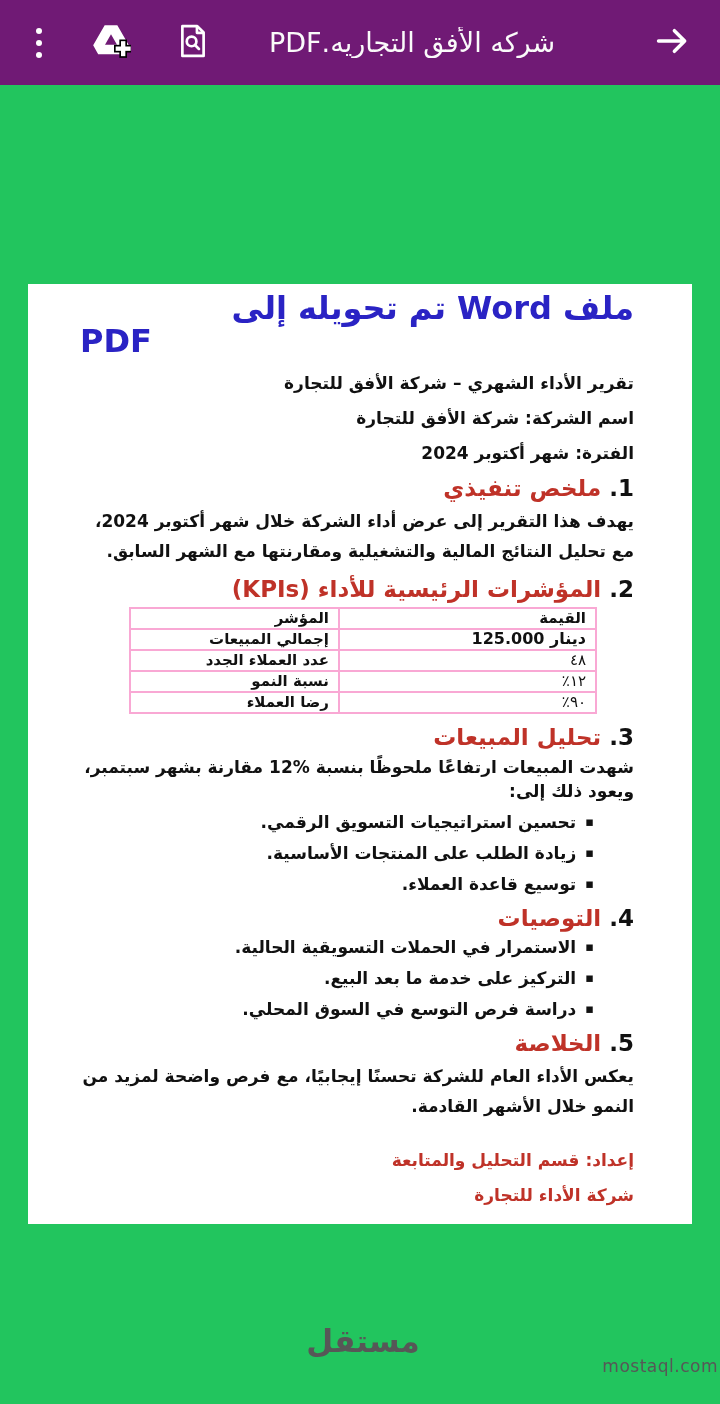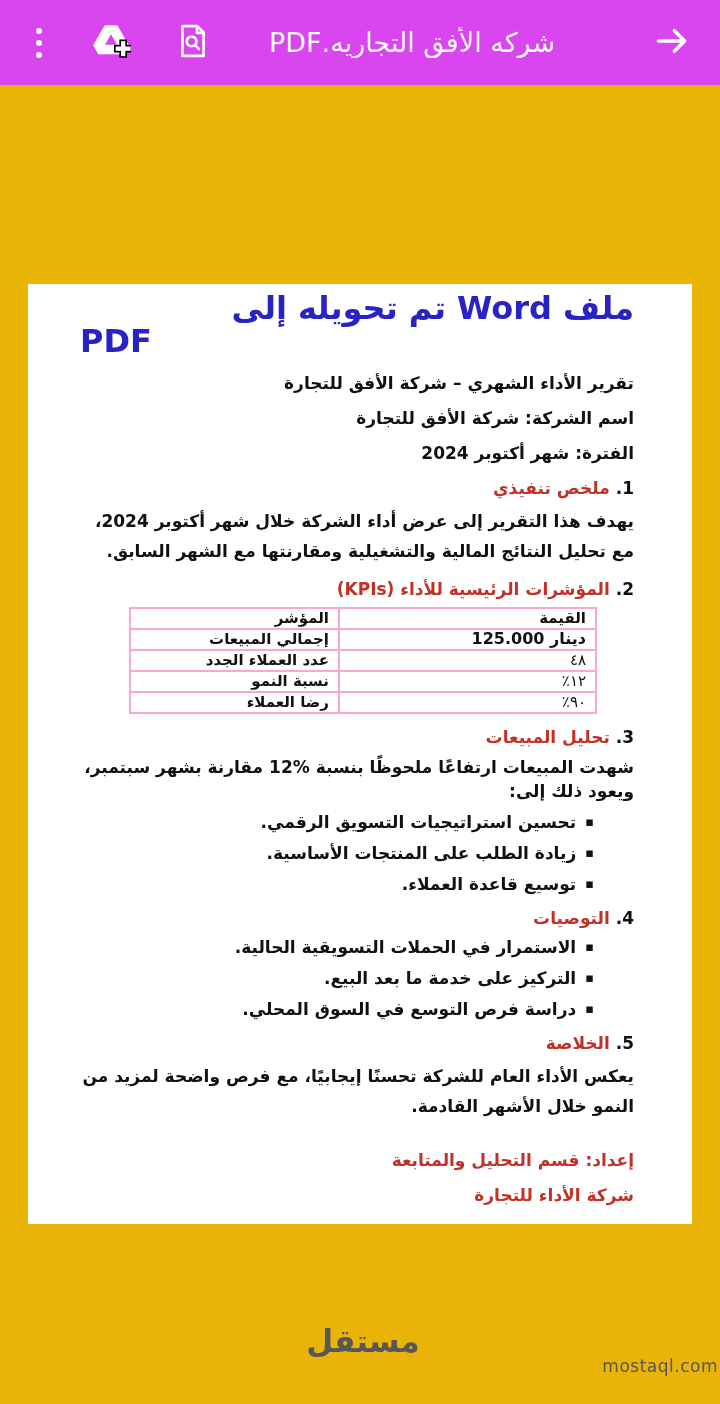--- a/index.html
+++ b/index.html
@@ -3,45 +3,45 @@
 <meta charset="utf-8">
 <style>
   html,body{margin:0;padding:0;}
   body{
     width:720px;height:1404px;background:#000;overflow:hidden;
     font-family:"DejaVu Sans","Liberation Sans",sans-serif;
     -webkit-font-smoothing:antialiased;
   }
   
   .topbar{
-    height:85px;display:flex;align-items:center;background:#d946ef;color:#f3f3f3;
+    height:85px;display:flex;align-items:center;background:#701a75;color:#f3f3f3;
   }
   .iconbtn{background:none;border:none;padding:0;cursor:pointer;display:flex;align-items:center;justify-content:center;}
   .kebab{margin-left:31px;width:16px;flex-direction:column;gap:6px;}
   .kebab .dot{width:6px;height:6px;border-radius:50%;background:#fff;}
   .drivebtn{margin-left:43px;width:42px;height:42px;}
   .searchbtn{margin-left:42px;width:38px;height:40px;}
   .tb-title{
     flex:1;direction:rtl;text-align:left;  
     font-size:27px;color:#fafafa;white-space:nowrap;overflow:hidden;
     padding-left:57px;padding-right:10px;
   }
   .backbtn{width:40px;height:40px;margin-right:28px;}
   
-  .canvas{position:relative;width:720px;height:1319px;background:#eab308;}
+  .canvas{position:relative;width:720px;height:1319px;background:#22c55e;}
   .page{
     position:absolute;left:28px;top:199px;width:664px;height:940px;background:#fff;
     box-sizing:border-box;padding:8px 58px 0 52px;direction:rtl;overflow:hidden;
     color:#111;font-weight:700;
   }
   .banner{color:#2a23c4;font-size:32px;line-height:33px;font-weight:700;margin-bottom:14px;}
   .banner .l1{text-align:right;}
   .banner .l2{text-align:left;direction:ltr;}
   .introline{font-size:17px;line-height:22px;margin:0 0 13px;text-align:right;}
-  .shead{font-size:17px;line-height:22px;margin:12px 0 7px;text-align:right;}
+  .shead{font-size:23px;line-height:22px;margin:12px 0 7px;text-align:right;}
   .shead .num{color:#111;}
   .shead .ttl{color:#bf3228;}
   .para{font-size:17px;line-height:30px;margin:0 0 8px;text-align:right;}
   .bullets{margin:0 0 6px;}
   .bullet{display:flex;gap:9px;font-size:17px;line-height:22px;margin-bottom:9px;padding-right:40px;text-align:right;}
   .bmark{font-size:13px;line-height:22px;}
   
   table.kpi{border-collapse:collapse;width:468px;margin:6px 37px 10px 0;}
   .kpi td,.kpi th{
     border:2px solid #f9a8d4;font-size:15px;line-height:18px;padding:0 9px 1px;

